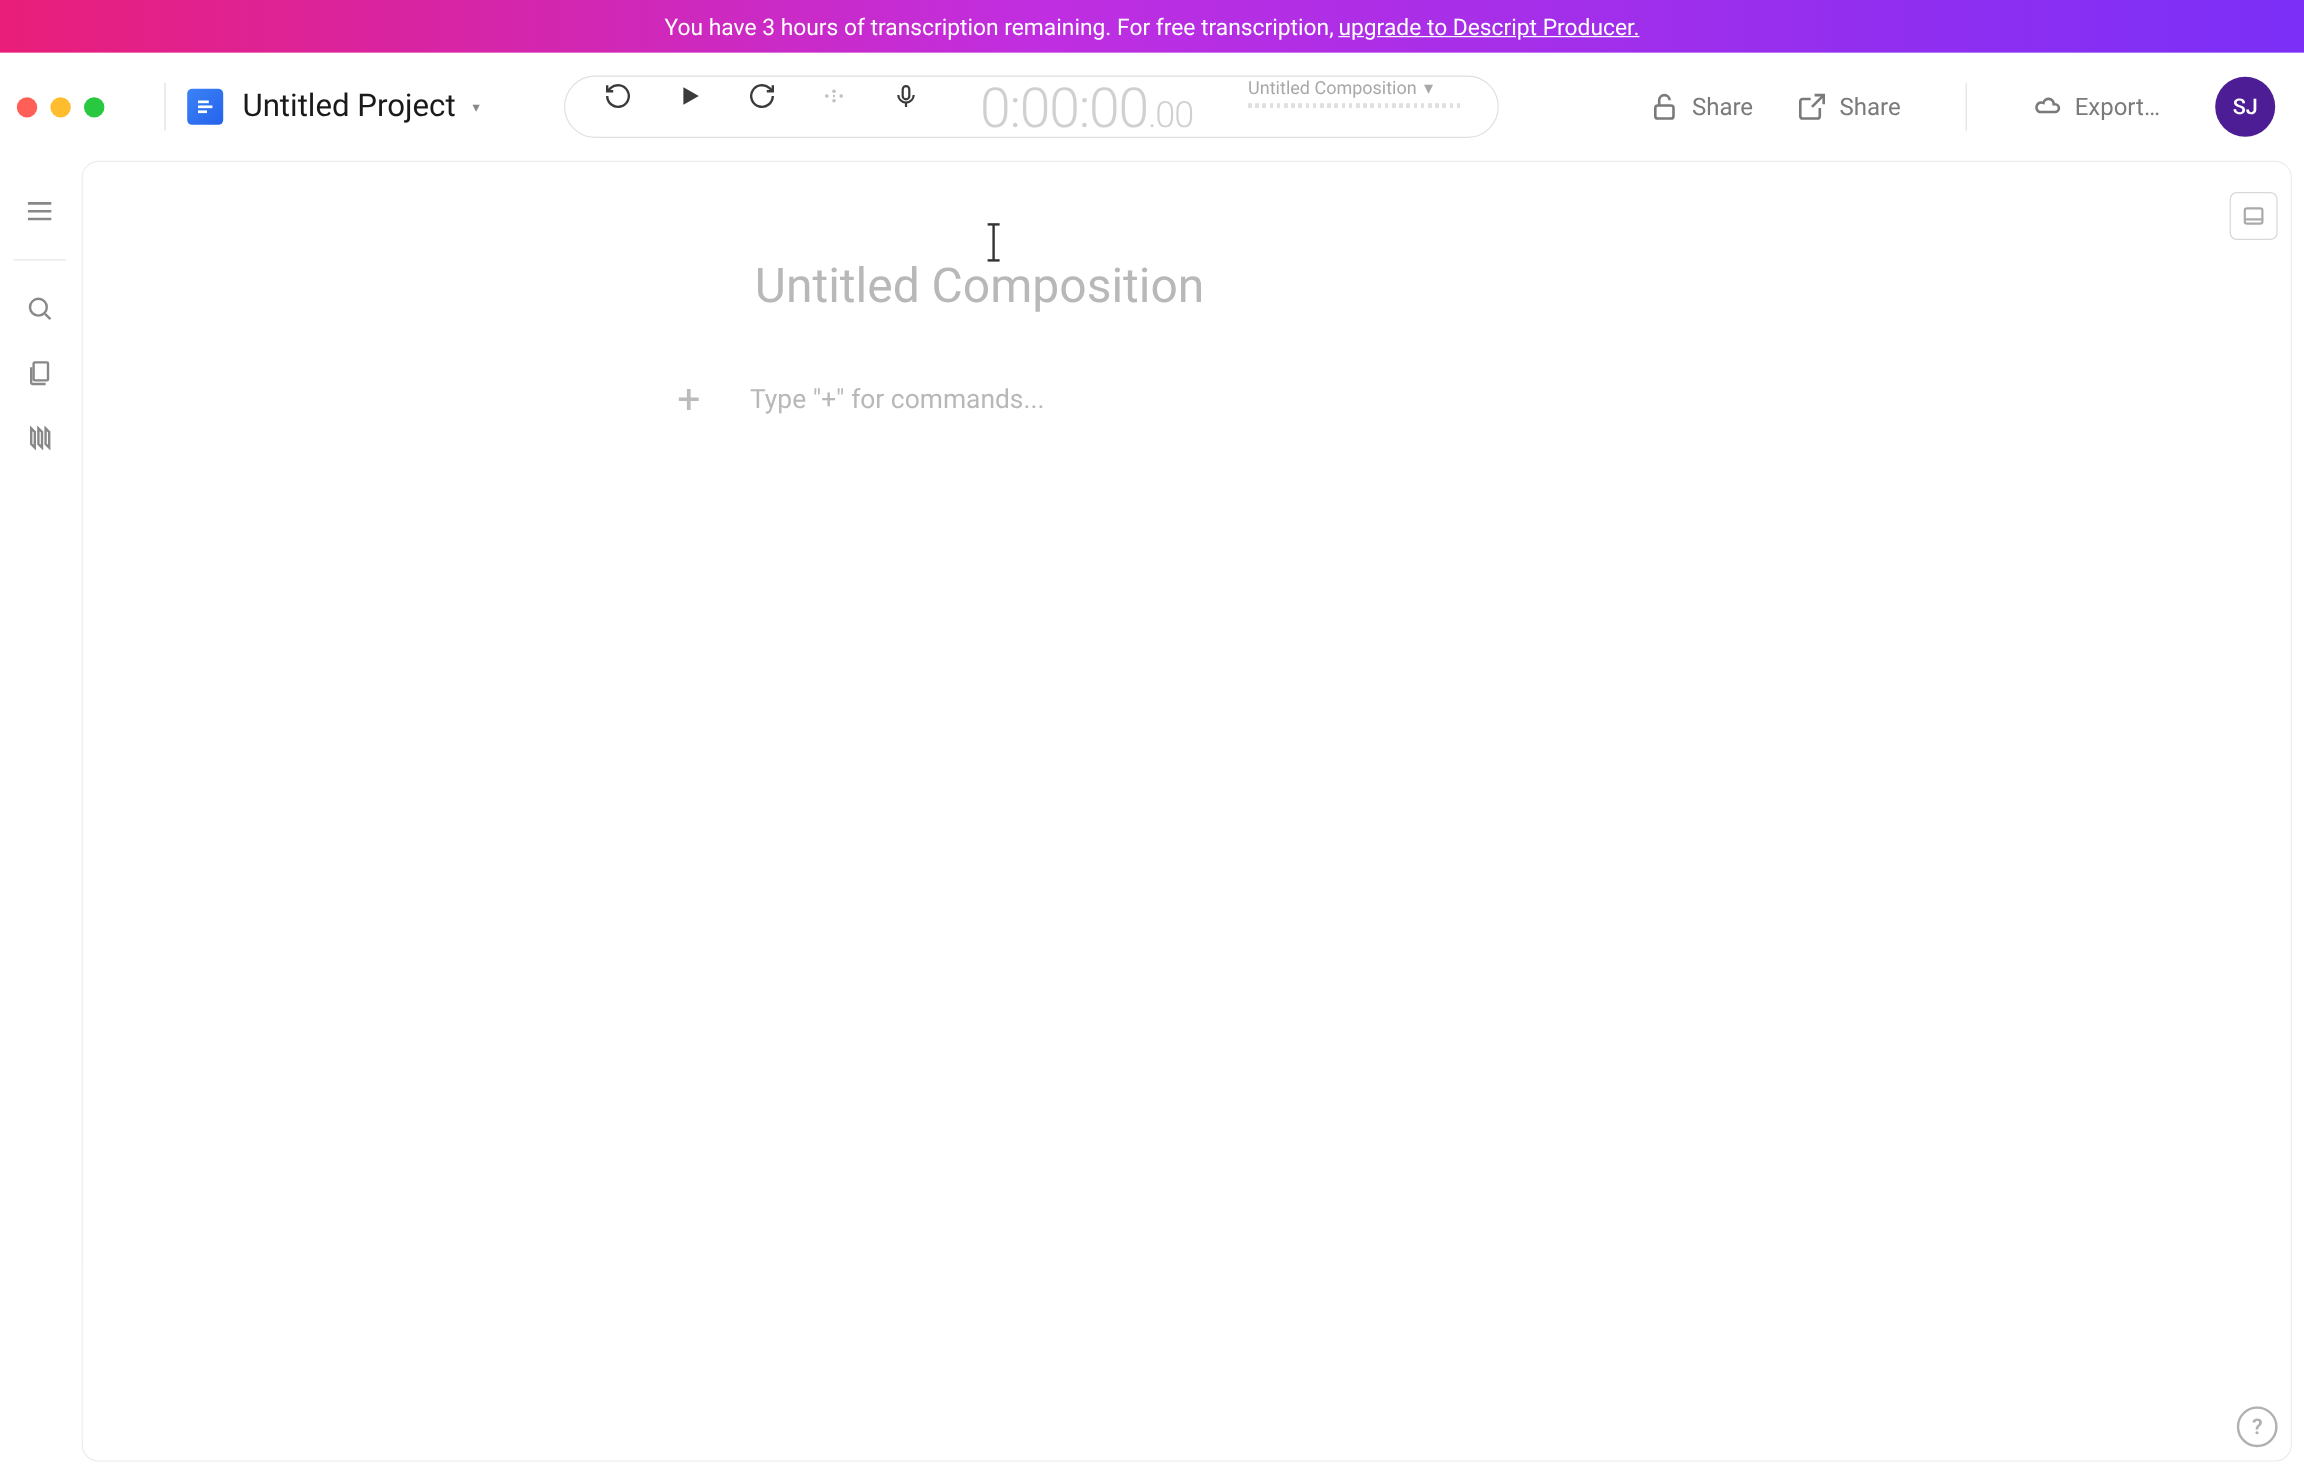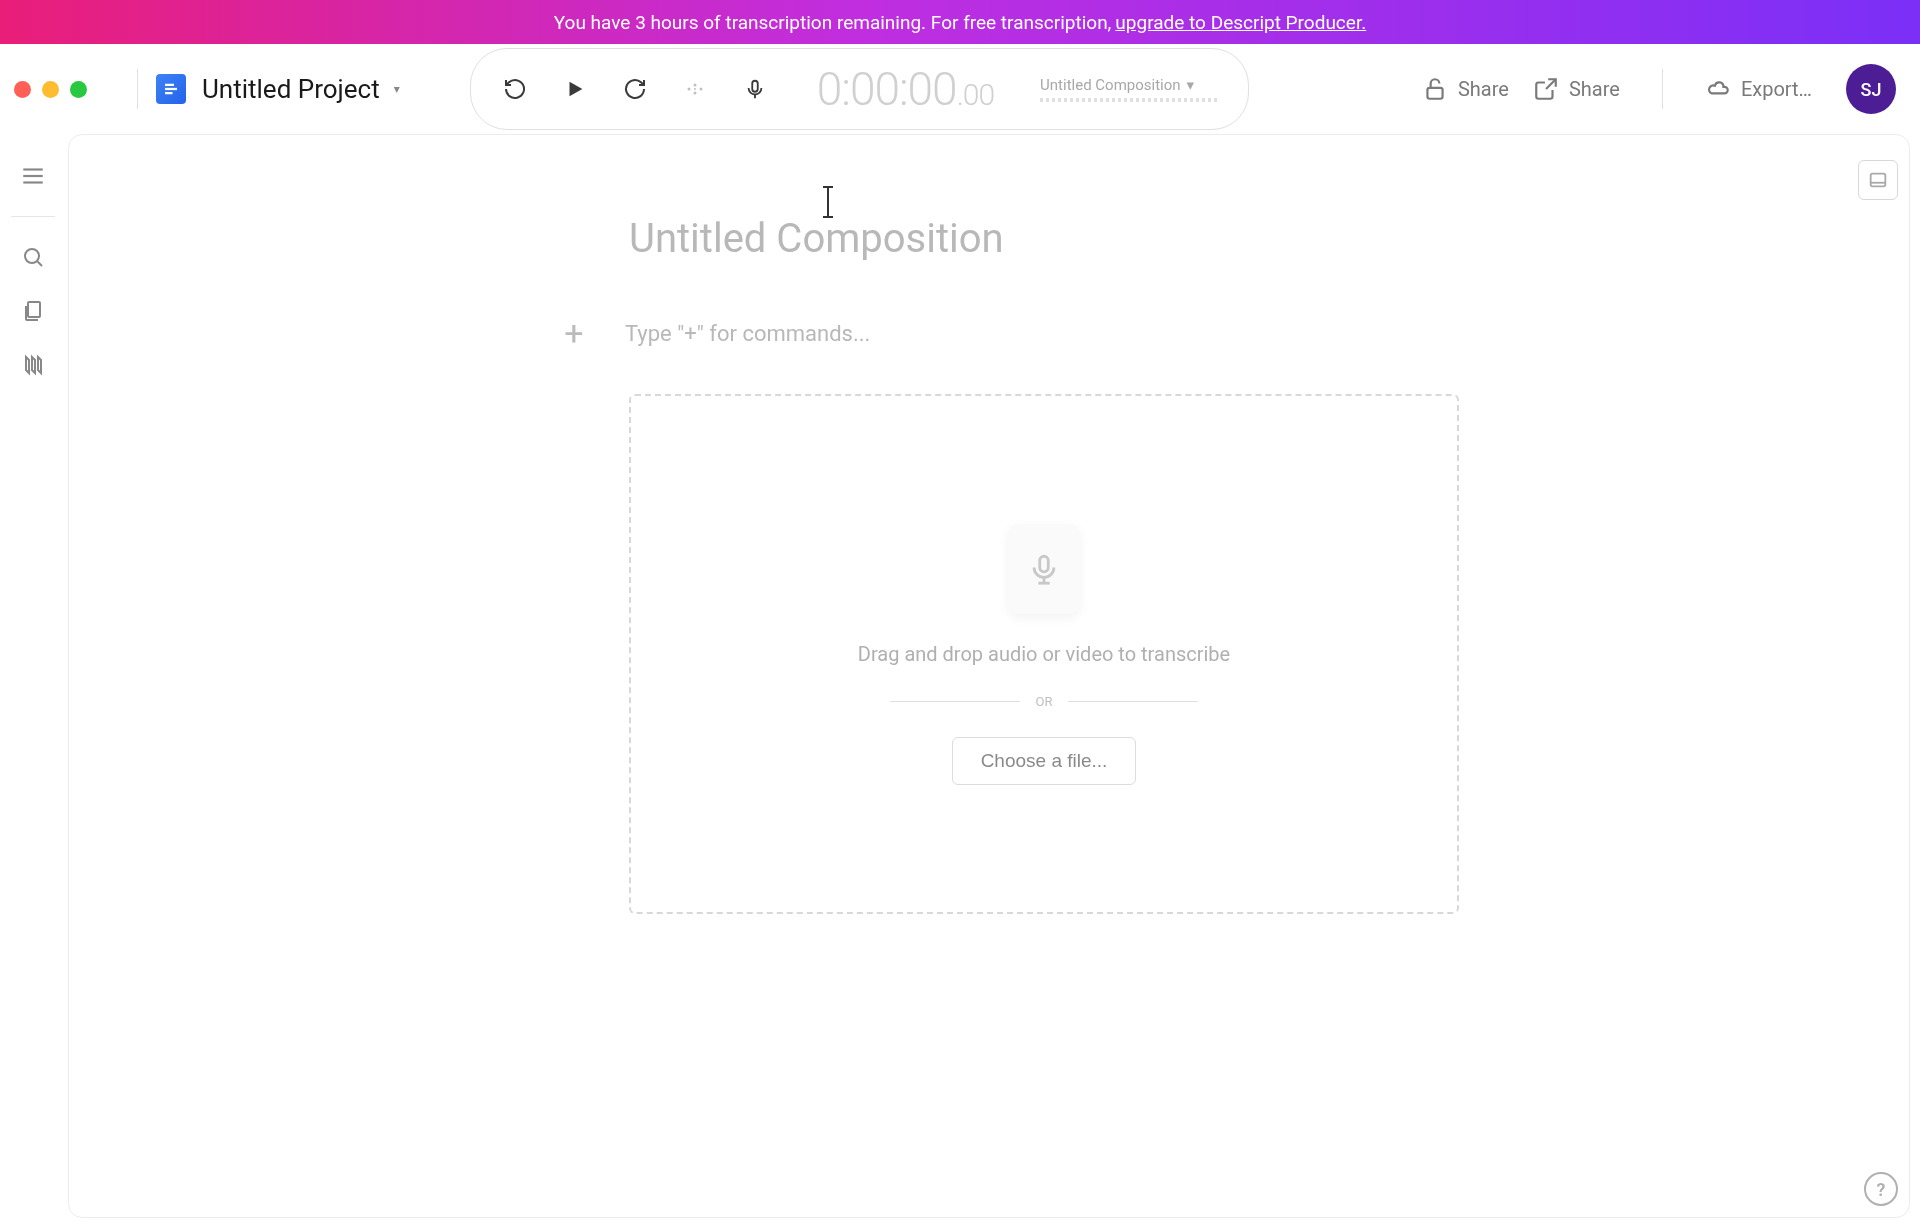--- a/index.html
+++ b/index.html
@@ -41,25 +41,24 @@
       border-radius: 4px;
       display: flex; align-items: center; justify-content: center;
       margin-right: 16px;
     }
     .logo svg { width: 18px; height: 18px; }
     .project-name { font-size: 26px; font-weight: 400; color: #1a1a1a; }
     .project-dropdown { display: flex; align-items: center; gap: 10px; cursor: pointer; }
     .chevron-down { color: #888; font-size: 12px; margin-left: 4px;}
     .center-pill {
       margin-left: 70px;
-      height: 82px;
+      height: 52px;
       border: 1px solid #e0e0e0;
       border-radius: 37px;
       display: flex;
-      align-items: center;
       padding: 0 28px;
       gap: 28px;
     }
     .icon-btn {
       width: 32px; height: 32px;
       display: flex; align-items: center; justify-content: center;
       color: #3a3a3a;
       cursor: pointer;
     }
     .icon-btn.disabled { color: #c0c0c0; }
@@ -72,21 +71,21 @@
       margin-left: 18px;
     }
     .timecode .frac { font-size: 30px; }
     .comp-dd {
       display: flex; flex-direction: column; gap: 4px;
       margin-left: 18px;
     }
     .comp-dd-label { font-size: 15px; color: #a8a8a8; display: flex; align-items: center; gap: 6px;}
     .comp-dd-bar { width: 180px; height: 4px; background: repeating-linear-gradient(90deg, #e0e0e0 0 3px, transparent 3px 6px); }
     .spacer { flex: 1; }
-    .right-actions { display: flex; align-items: center; gap: 24px; margin-right: 10px;}
+    .right-actions { display: flex; align-items: center; gap: 36px; margin-right: 10px;}
     .action { display: flex; align-items: center; gap: 10px; color: #7a7a7a; font-size: 20px; cursor: pointer; }
     .action svg { width: 26px; height: 26px; }
     .avatar {
       width: 50px; height: 50px; border-radius: 50%;
       background: #4c1d95; color: #fff;
       display: flex; align-items: center; justify-content: center;
       font-size: 18px; font-weight: 500;
       margin-left: 10px;
     }
     .main-area {
@@ -335,37 +334,20 @@
   <div class="canvas">
     <div class="doc">
       <div class="doc-title">
         <div class="cursor-caret"></div>
         <span>Untitled Composition</span>
       </div>
       <div class="plus-row">
         <div class="plus-btn">+</div>
         <div class="placeholder">Type "+" for commands...</div>
       </div>
-      <div class="dropzone">
-        <div class="mic-card">
-          <svg width="34" height="34" viewBox="0 0 24 24" fill="none" stroke="currentColor" stroke-width="2">
-              <rect x="9" y="3" width="6" height="11" rx="3"></rect>
-              <path d="M5 11a7 7 0 0 0 14 0"></path>
-              <line x1="12" y1="18" x2="12" y2="22"></line>
-              <line x1="8" y1="22" x2="16" y2="22"></line>
-            </svg>
-        </div>
-        <div class="dz-text">Drag and drop audio or video to transcribe</div>
-        <div class="or-line">
-          <div class="line"></div>
-          <span>OR</span>
-          <div class="line"></div>
-        </div>
-        <button class="choose-btn">Choose a file...</button>
-      </div>
     </div>
   </div>
 </div>
 
 <div class="right-rail">
   <svg width="22" height="22" viewBox="0 0 24 24" fill="none" stroke="currentColor" stroke-width="2">
       <rect x="4" y="5" width="16" height="14" rx="2"></rect>
       <line x1="4" y1="15" x2="20" y2="15"></line>
     </svg>
 </div>

